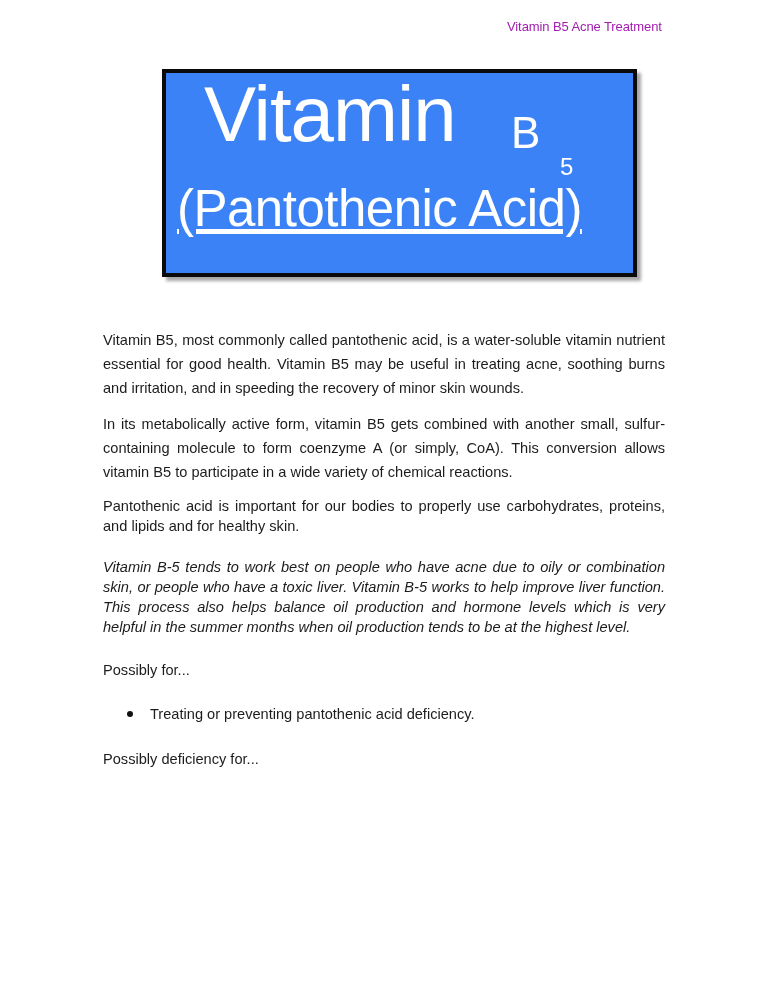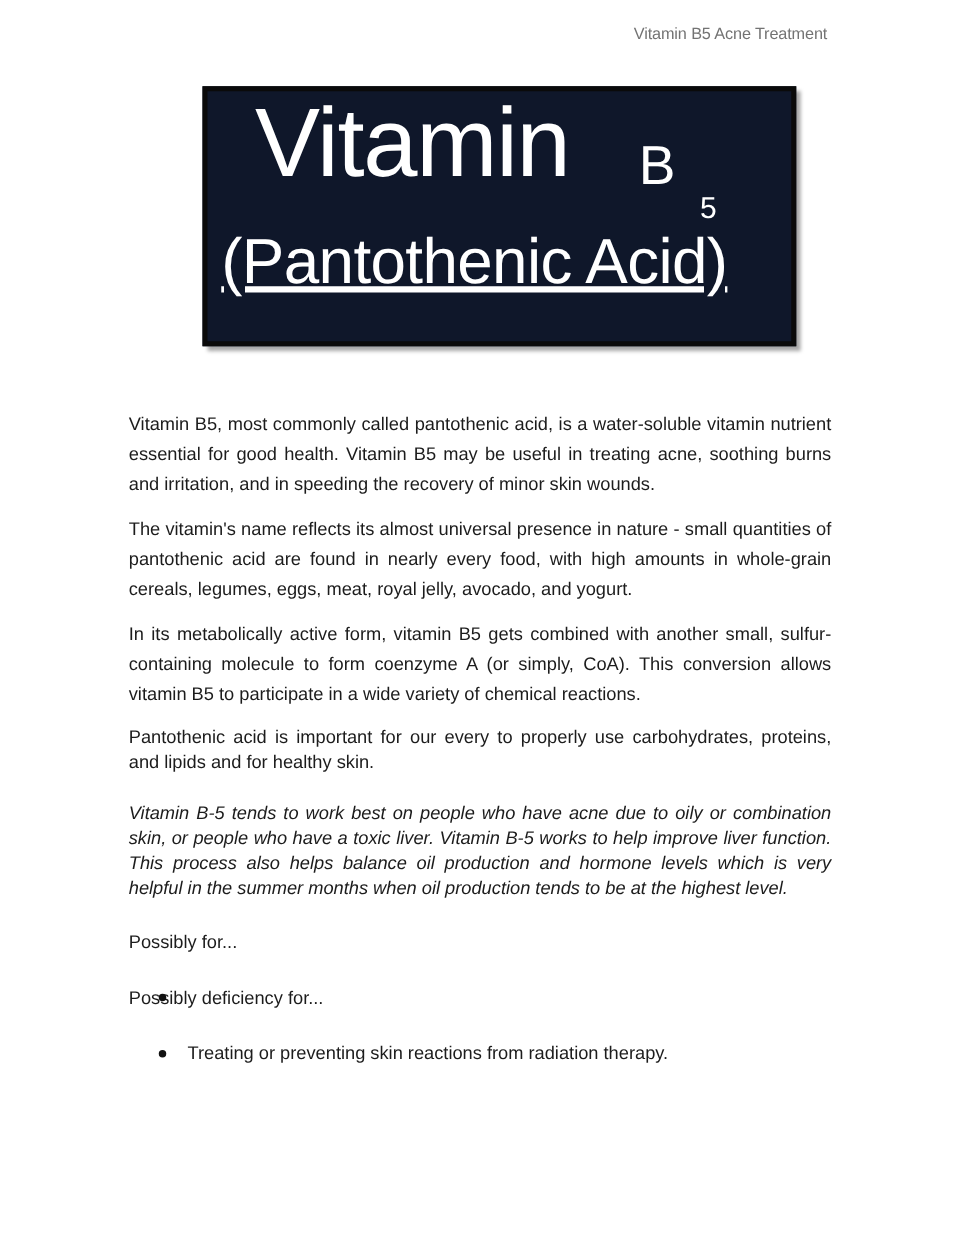--- a/index.html
+++ b/index.html
@@ -13,30 +13,30 @@
       position: relative;
       overflow: hidden;
       font-family: "Liberation Sans", sans-serif;
       color: #1a1a1a;
     }
     .running-header {
       position: absolute;
       top: 19px;
       left: 507px;
       font-size: 13px;
-      color: #737373;
+      color: #a21caf;
       letter-spacing: -0.1px;
     }
     .hero {
       position: absolute;
       left: 162px;
       top: 69px;
       width: 467px;
       height: 200px;
-      background: #0f172a;
+      background: #3b82f6;
       border: 4px solid #0a0a0a;
       box-shadow: 4px 4px 3px rgba(0,0,0,0.35);
       overflow: hidden;
     }
     .hero-vitamin {
       position: absolute;
       left: 38px;
       top: 2px;
       font-size: 78px;
       color: #ffffff;
@@ -122,33 +122,27 @@
 
 <div class="hero">
   <div class="hero-vitamin">Vitamin</div>
   <div class="hero-b">B</div>
   <div class="hero-sub5">5</div>
   <div class="hero-pantothenic">(Pantothenic Acid)</div>
 </div>
 
 <div class="content">
   <p class="p-spaced">Vitamin B5, most commonly called pantothenic acid, is a water-soluble vitamin nutrient essential for good health. Vitamin B5 may be useful in treating acne, soothing burns and irritation, and in speeding the recovery of minor skin wounds.</p>
-  <p class="p-spaced">The vitamin's name reflects its almost universal presence in nature - small quantities of pantothenic acid are found in nearly every food, with high amounts in whole-grain cereals, legumes, eggs, meat, royal jelly, avocado, and yogurt.</p>
   <p class="p-spaced">In its metabolically active form, vitamin B5 gets combined with another small, sulfur-containing molecule to form coenzyme A (or simply, CoA). This conversion allows vitamin B5 to participate in a wide variety of chemical reactions.</p>
-  <p class="p-tight">Pantothenic acid is important for our every to properly use carbohydrates, proteins, and lipids and for healthy skin.</p>
+  <p class="p-tight">Pantothenic acid is important for our bodies to properly use carbohydrates, proteins, and lipids and for healthy skin.</p>
   <p class="p-tight gap-20">Vitamin B-5 tends to work best on people who have acne due to oily or combination skin, or people who have a toxic liver. Vitamin B-5 works to help improve liver function. This process also helps balance oil production and hormone levels which is very helpful in the summer months when oil production tends to be at the highest level.</p>
 
 
   <p class="label-line">Possibly for...</p>
   <ul class="bullets">
     <li>
       <span class="bullet-dot"></span>
+      <span>Treating or preventing pantothenic acid deficiency.</span>
     </li>
   </ul>
 
   <p class="label-line">Possibly deficiency for...</p>
-  <ul class="bullets">
-    <li>
-      <span class="bullet-dot"></span>
-      <span>Treating or preventing skin reactions from radiation therapy.</span>
-    </li>
-  </ul>
 </div>
 
 </body></html>

